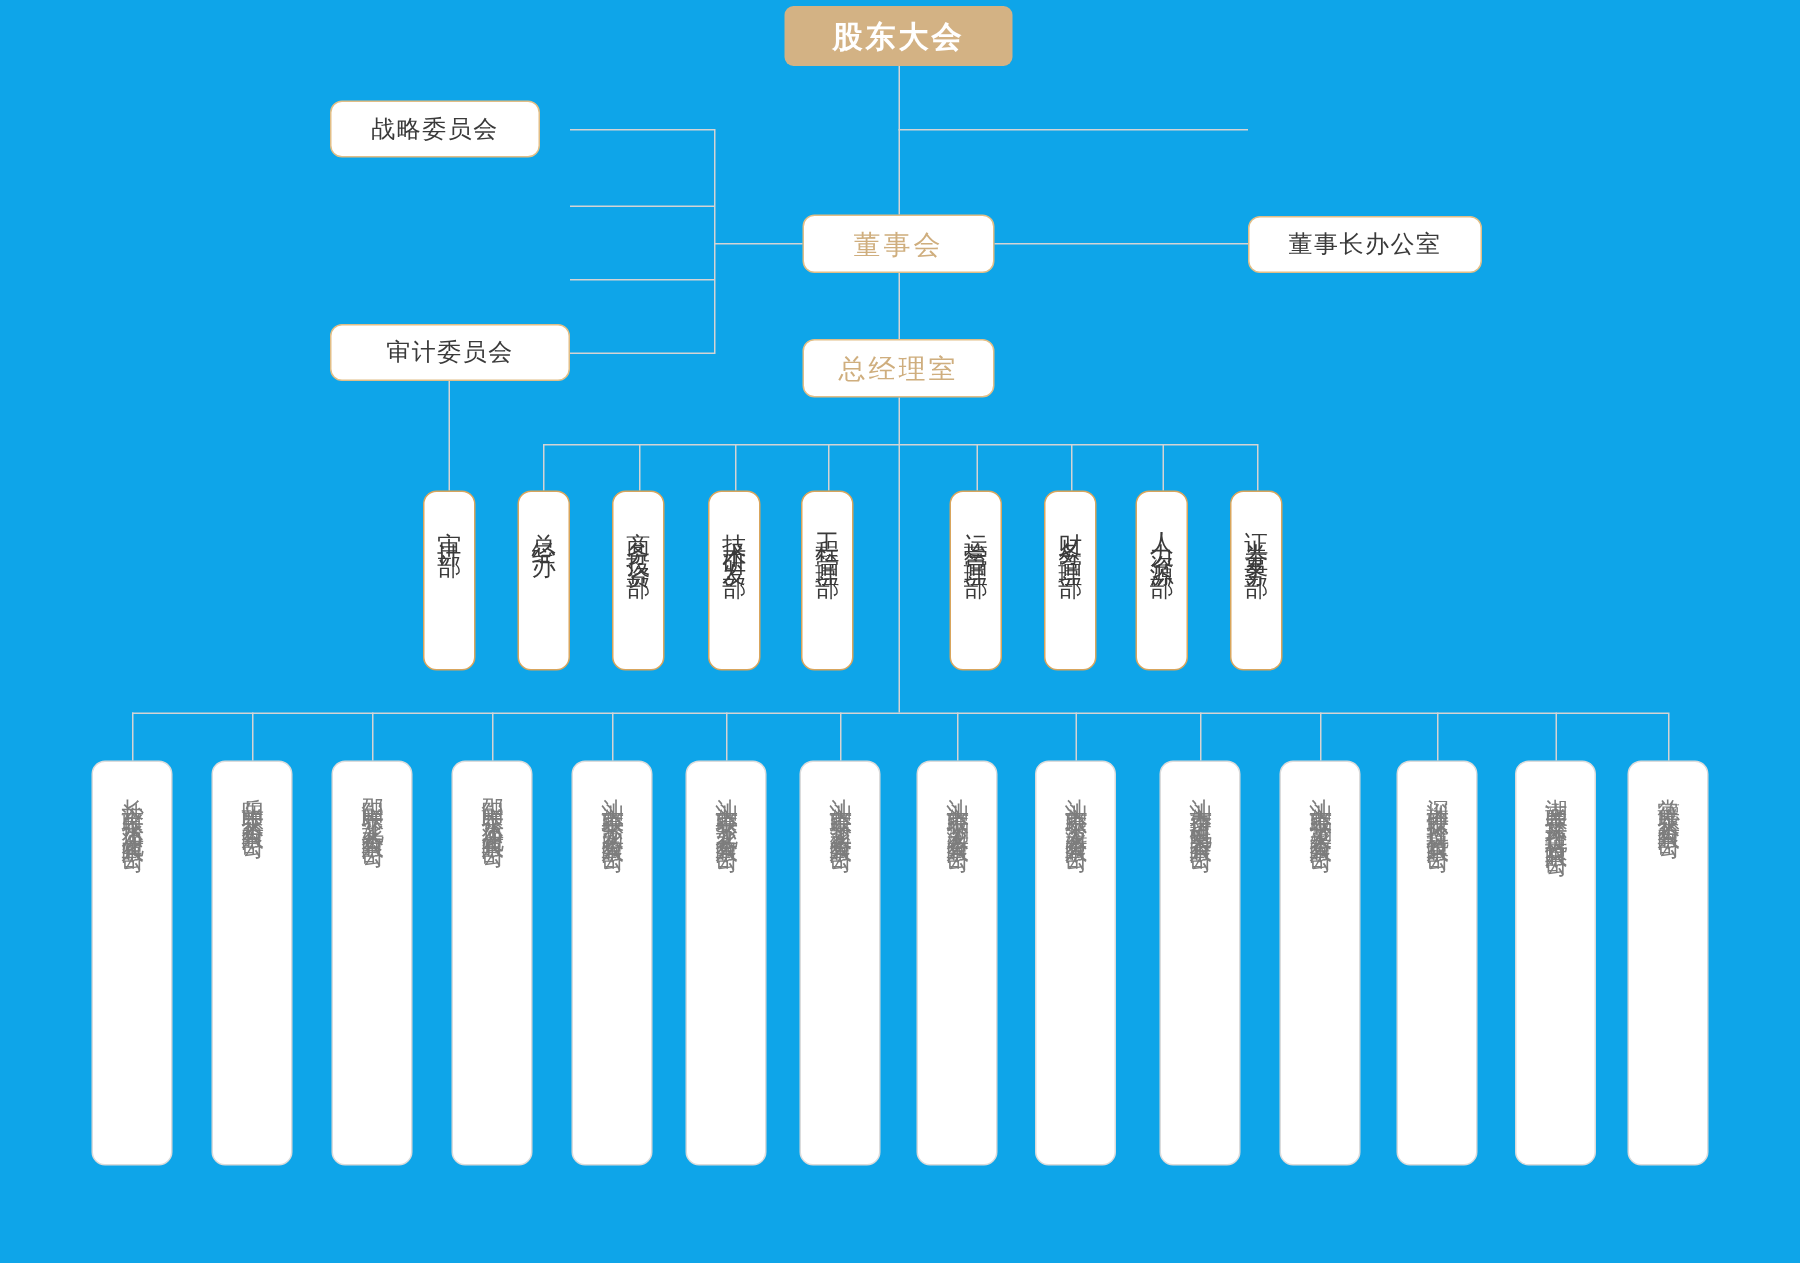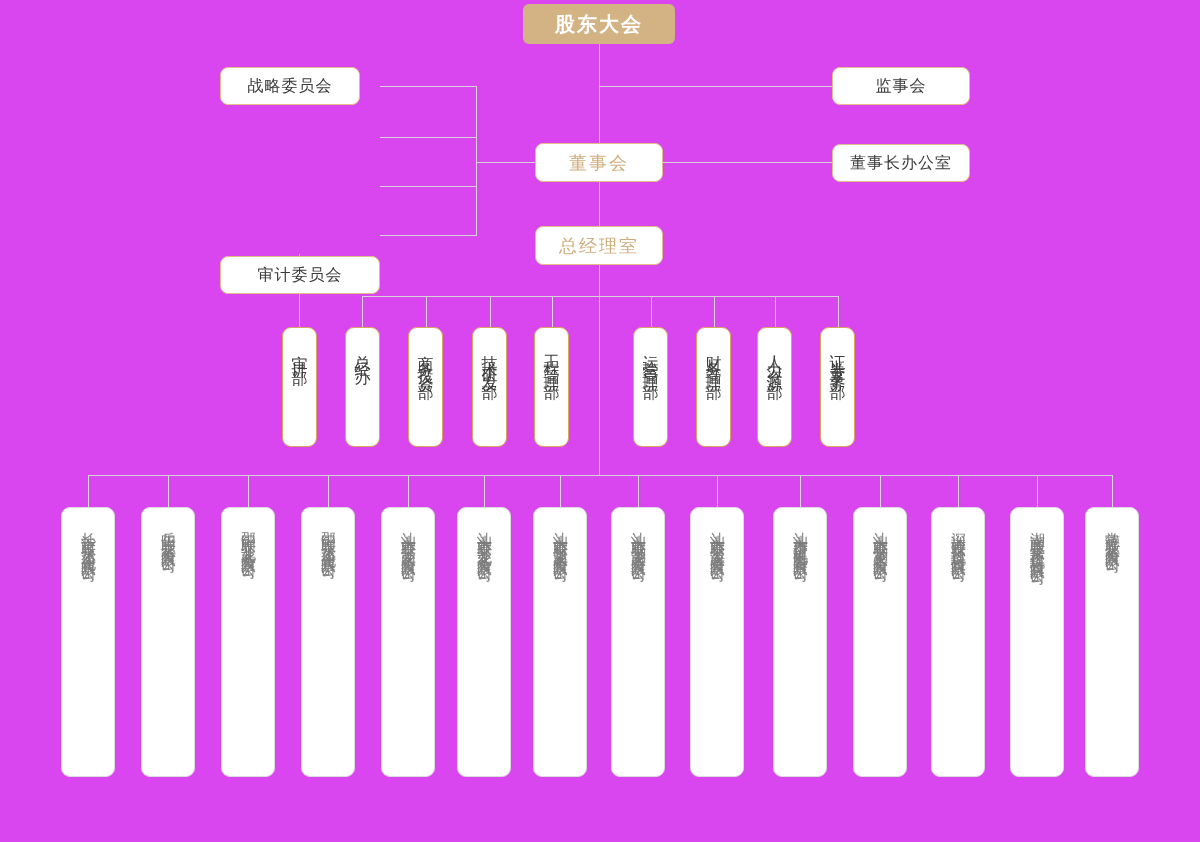--- a/index.html
+++ b/index.html
@@ -1,17 +1,17 @@
 <!DOCTYPE html>
 <html><head>
 <meta charset="utf-8">
 <style>
   html,body{margin:0;padding:0;background:#ffffff;}
   body{font-family:"DejaVu Sans",sans-serif;}
-  .canvas{position:relative;width:1200px;height:842px;background:#d946ef;overflow:hidden;}
+  .canvas{position:relative;width:1200px;height:842px;background:#0ea5e9;overflow:hidden;}
 
   
   .line{position:absolute;background:#d4d4d4;}
   .h{height:1px;}
   .v{width:1px;}
 
   
   .box{position:absolute;box-sizing:border-box;background:#ffffff;
        display:flex;align-items:center;justify-content:center;}
 
@@ -79,28 +79,25 @@
   <div class="line v" style="left:1037px;top:475px;height:32px;"></div>
   <div class="line v" style="left:1112px;top:475px;height:32px;"></div>
 
   <div class="box root-box" style="left:523px;top:4px;width:152px;height:40px;">
     <span>股东大会</span>
   </div>
 
   <div class="box gold-box" style="left:220px;top:67px;width:140px;height:38px;">
     <span>战略委员会</span>
   </div>
-  <div class="box gold-box" style="left:220px;top:216px;width:160px;height:38px;margin-top:40px;">
+  <div class="box gold-box" style="left:220px;top:216px;width:160px;height:38px;">
     <span>审计委员会</span>
   </div>
 
-  <div class="box gold-box" style="left:832px;top:67px;width:138px;height:38px;">
-    <span>监事会</span>
-  </div>
-  <div class="box gold-box" style="left:832px;top:144px;width:138px;height:38px;font-family:Liberation Mono, monospace;">
+  <div class="box gold-box" style="left:832px;top:144px;width:156px;height:38px;font-family:Liberation Mono, monospace;">
     <span>董事长办公室</span>
   </div>
 
   <div class="box tan-box" style="left:535px;top:143px;width:128px;height:39px;">
     <span>董事会</span>
   </div>
   <div class="box tan-box" style="left:535px;top:226px;width:128px;height:39px;">
     <span>总经理室</span>
   </div>
 

